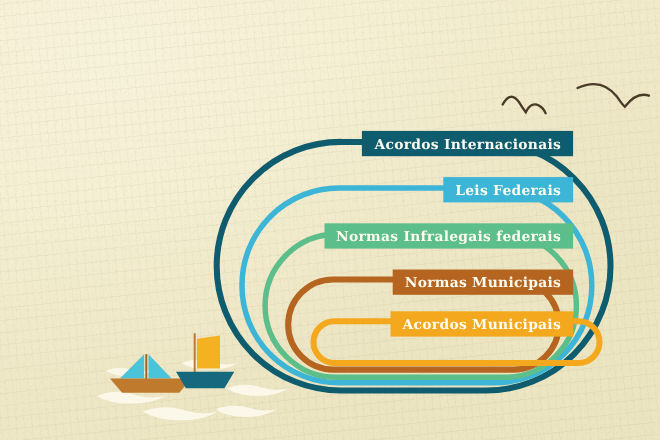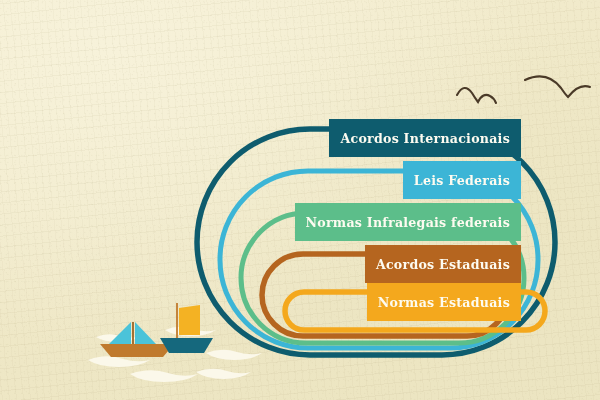--- a/index.html
+++ b/index.html
@@ -90,21 +90,21 @@
   #rings-svg, #decor-svg {
     position: absolute;
     left: 0; top: 0;
     width: 600px;
     height: 400px;
   }
 
   
   .badge {
     position: absolute;
-    height: 38px;
+    height: 23px;
     display: flex;
     align-items: center;
     justify-content: center;
     padding: 0 11px;
     font-family: "DejaVu Serif", "Liberation Serif", serif;
     font-weight: 700;
     font-size: 12.6px;
     letter-spacing: 0.25px;
     color: #fdfbf0;
     white-space: nowrap;
@@ -139,22 +139,22 @@
     <rect x="241" y="213" width="283" height="130" rx="65" ry="65" fill="none" stroke="#5cbe8a" stroke-width="5"></rect>
 
     <rect x="262" y="254" width="246" height="82" rx="41" ry="41" fill="none" stroke="#b5651f" stroke-width="5.5"></rect>
 
     <rect x="285" y="292" width="260" height="38" rx="19" ry="19" fill="none" stroke="#f4a81d" stroke-width="5.5"></rect>
   </svg>
 
   <div class="badge b0">Acordos Internacionais</div>
   <div class="badge b2">Normas Infralegais federais</div>
   <div class="badge b1">Leis Federais</div>
-  <div class="badge b3">Acordos Estaduais</div>
-  <div class="badge b4">Normas Estaduais</div>
+  <div class="badge b3">Normas Municipais</div>
+  <div class="badge b4">Acordos Municipais</div>
 
 
   <svg id="decor-svg" viewBox="0 0 600 400">
 
     <g>
       <path d="M457 95 q7 -13 15 -2 q3 5 6 9 q5 -10 12 -6 q4 2 6 7" fill="none" stroke="#4a3a28" stroke-width="2.1" stroke-linecap="round"></path>
     </g>
     <g>
       <path d="M525 80 q22 -10 36 8 q4 6 7 9 q11 -14 22 -10" fill="none" stroke="#4a3a28" stroke-width="2.1" stroke-linecap="round"></path>
     </g>

